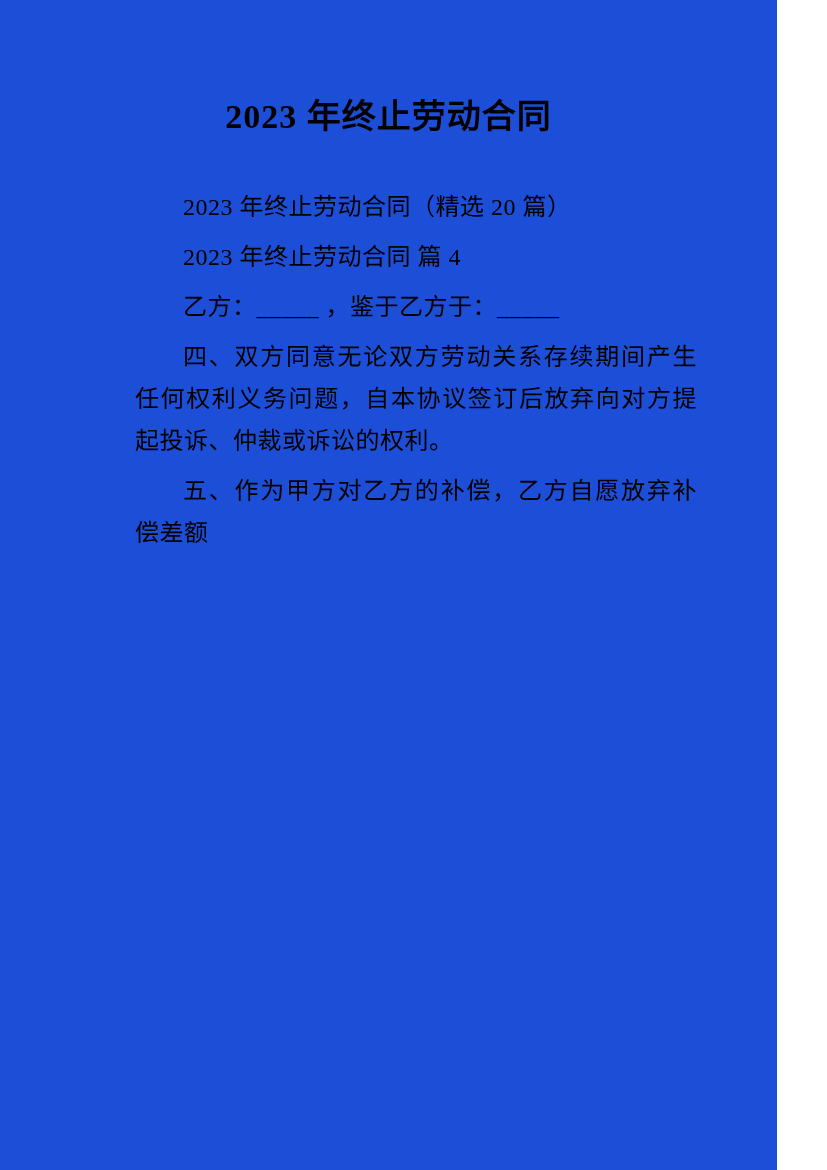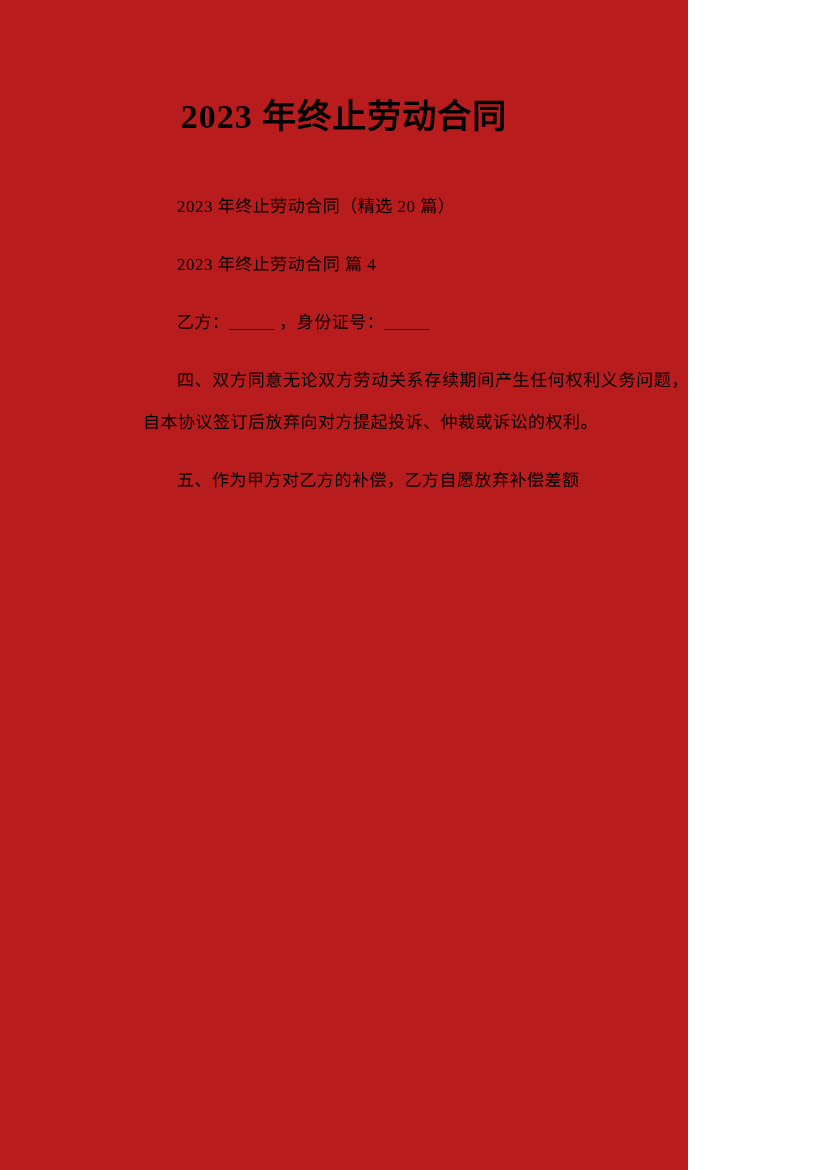--- a/index.html
+++ b/index.html
@@ -2,56 +2,56 @@
 <html lang="zh-CN"><head>
 <meta charset="utf-8">
 <style>
   html, body {
     margin: 0;
     padding: 0;
     background: #ffffff;
   }
   .page {
     position: relative;
-    width: 688px;
+    width: 777px;
     height: 1170px;
-    background: #b91c1c;
+    background: #1d4ed8;
     overflow: hidden;
     font-family: "Liberation Serif", "DejaVu Serif", serif;
     color: #000000;
   }
   .doc-title {
     margin: 0;
     padding: 96px 0 0 0;
     text-align: center;
     font-size: 34px;
     line-height: 1.25;
     font-weight: bold;
     letter-spacing: 1px;
   }
   .doc-body {
     margin: 47px 122px 0 127px;
     width: 578px;
   }
   .para {
-    margin: 16px;
-    font-size: 17px;
+    margin: 8px;
+    font-size: 24px;
     line-height: 42px;
     text-align: justify;
     text-justify: inter-ideograph;
     text-indent: 2em;
     word-break: break-all;
     letter-spacing: 0.5px;
   }
 </style>
 </head>
 <body>
 
 <div class="page">
   <h1 class="doc-title">2023 年终止劳动合同</h1>
   <div class="doc-body" id="doc-body">
       <p class="para">2023 年终止劳动合同（精选 20 篇）</p>
       <p class="para">2023 年终止劳动合同 篇 4</p>
-      <p class="para">乙方：_____ ，身份证号：_____</p>
+      <p class="para">乙方：_____ ，鉴于乙方于：_____</p>
       <p class="para">四、双方同意无论双方劳动关系存续期间产生任何权利义务问题，自本协议签订后放弃向对方提起投诉、仲裁或诉讼的权利。</p>
       <p class="para">五、作为甲方对乙方的补偿，乙方自愿放弃补偿差额</p>
     </div>
 </div>
 
 </body></html>

